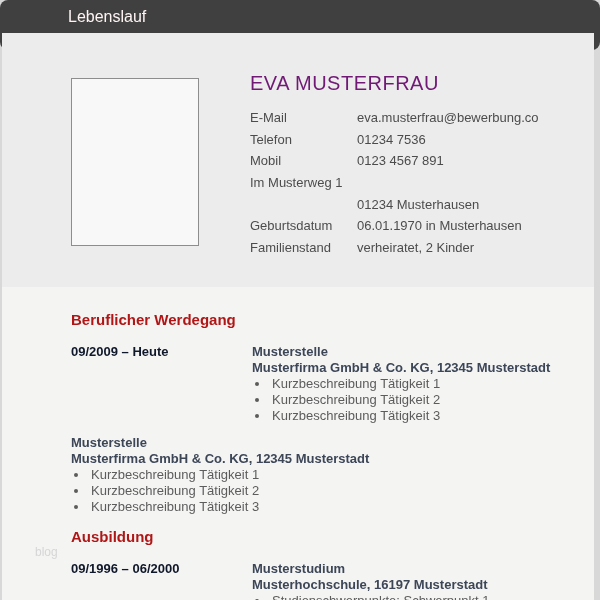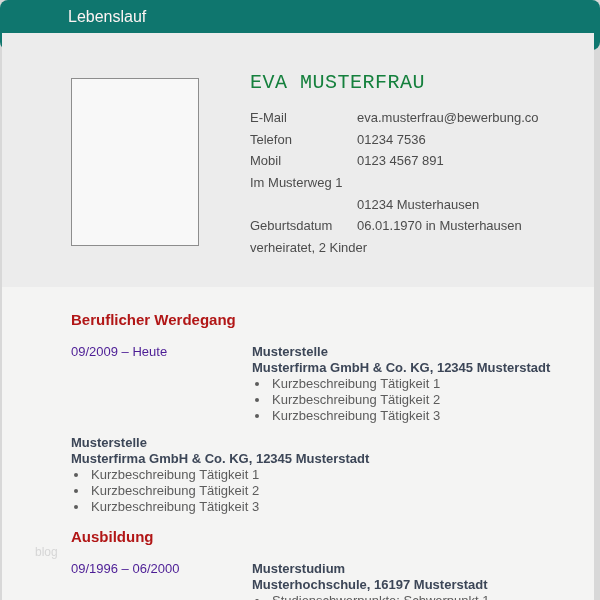--- a/index.html
+++ b/index.html
@@ -6,41 +6,40 @@
   html,body { width:600px; height:600px; }
   body {
     position:relative;
     overflow:hidden;
     background:#d8d8d8;
     font-family:"Liberation Sans","DejaVu Sans",sans-serif;
   }
   
   .topbar {
     position:absolute; left:0; top:0; width:600px; height:50px;
-    background:#0f766e;
+    background:#404040;
     border-radius:8px;
   }
   .topbar .title {
     position:absolute; left:68px; top:0; line-height:33px;
     color:#fdf4f3; font-size:16px;
   }
   
   .upper {
     position:absolute; left:2px; top:33px; right:6px; height:254px;
     background:#ececec;
   }
   .photo {
     position:absolute; left:69px; top:45px; width:128px; height:168px;
     background:#f8f8f8; border:1px solid #8d8d8d;
   }
   .name {
     position:absolute; left:248px; top:37px;
     font-size:20px; line-height:26px; letter-spacing:0.5px;
-    color:#15803d;
-    font-family:Liberation Mono, monospace;
+    color:#701a75;
   }
   .fields {
     position:absolute; left:248px; top:77px; right:20px;
   }
   .field-row {
     display:flex; height:21.7px; align-items:flex-start;
     font-size:13px; color:#4c4c4c;
   }
   .field-label { width:107px; flex:none; }
   .field-value { }
@@ -55,21 +54,21 @@
     font-size:15px; font-weight:bold; line-height:18px;
     color:#b11616; margin-bottom:15px;
   }
   .section-title.second { margin-top:13px; }
   .entry {
     display:flex; margin-bottom:11px;
     font-size:13px; line-height:16px;
   }
   .entry-period {
     width:181px; flex:none;
-    font-weight:normal; color:#4c1d95;
+    font-weight:bold; color:#0f172a;
   }
   .entry-body { flex:1; }
   .entry-role, .entry-org { font-weight:bold; color:#3c4657; }
   .bullet-row { display:flex; align-items:center; color:#5c5c5c; }
   .bullet-dot {
     width:4px; height:4px; border-radius:50%;
     background:#5c5c5c; flex:none;
     margin-left:3px; margin-right:13px;
   }
   .watermark {
@@ -105,20 +104,21 @@
     </div>
     <div class="field-row">
       <span class="field-label"></span>
       <span class="field-value">01234 Musterhausen</span>
     </div>
     <div class="field-row">
       <span class="field-label">Geburtsdatum</span>
       <span class="field-value">06.01.1970 in Musterhausen</span>
     </div>
     <div class="field-row">
+      <span class="field-label">Familienstand</span>
       <span class="field-value">verheiratet, 2 Kinder</span>
     </div>
   </div>
 </div>
 
 <div class="lower">
 
   <div class="section-title">Beruflicher Werdegang</div>
 
   <div class="entry">

